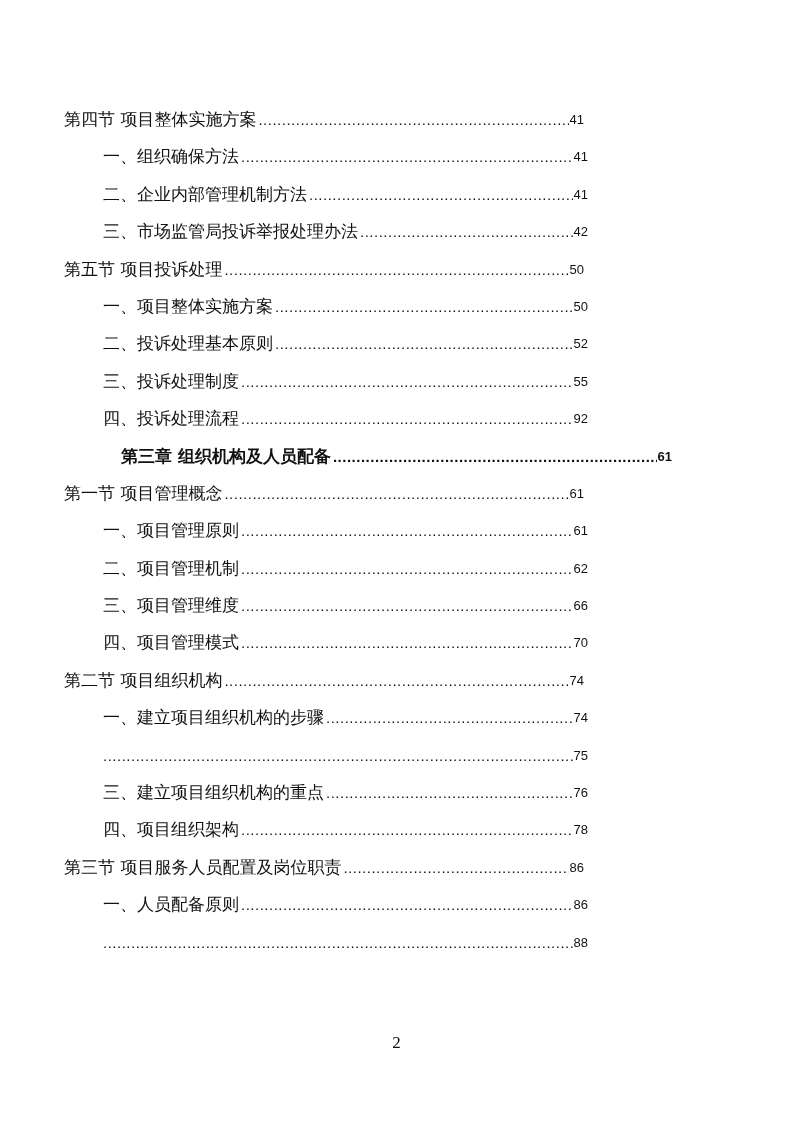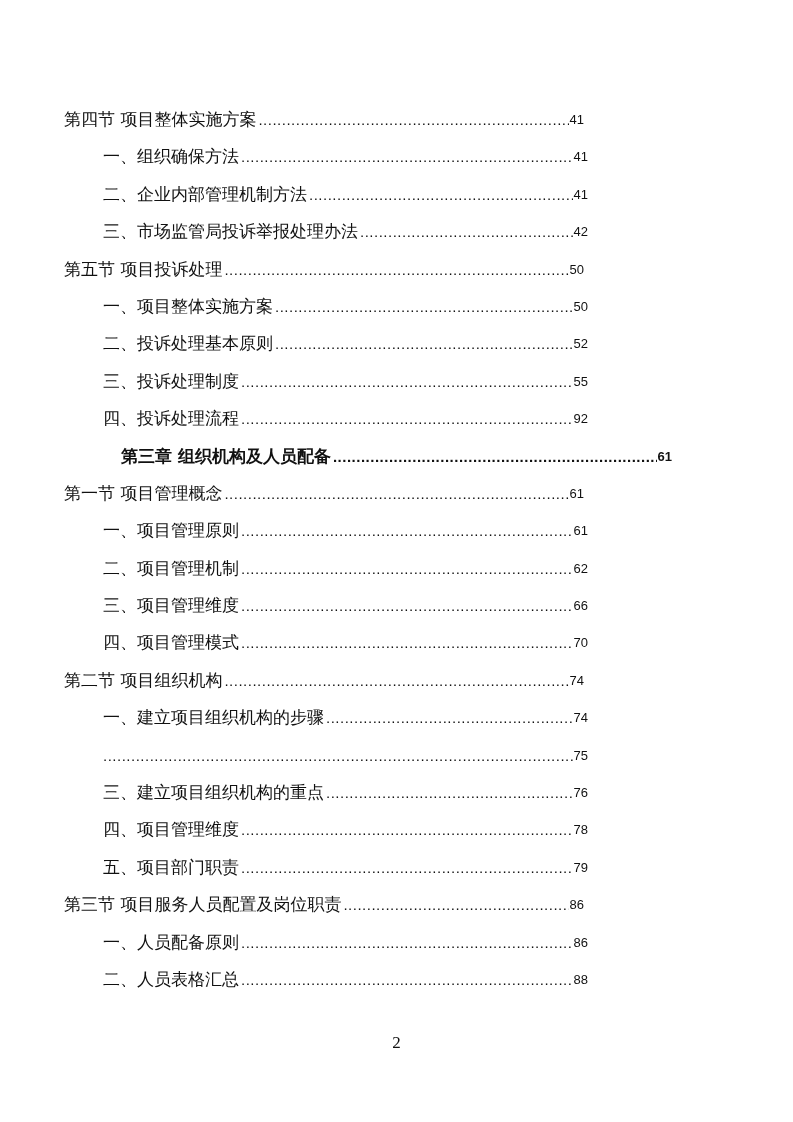--- a/index.html
+++ b/index.html
@@ -113,39 +113,33 @@
   <div class="row lvl-3">
       <span class="leader"></span>
       <span class="page">75</span>
     </div>
   <div class="row lvl-3">
       <span class="title">三、建立项目组织机构的重点</span>
       <span class="leader"></span>
       <span class="page">76</span>
     </div>
   <div class="row lvl-3">
-      <span class="title">四、项目管理维度</span>
+      <span class="title">四、项目组织架构</span>
       <span class="leader"></span>
       <span class="page">78</span>
-    </div>
-  <div class="row lvl-3">
-      <span class="title">五、项目部门职责</span>
-      <span class="leader"></span>
-      <span class="page">79</span>
     </div>
   <div class="row lvl-2">
       <span class="title">第三节  项目服务人员配置及岗位职责</span>
       <span class="leader"></span>
       <span class="page">86</span>
     </div>
   <div class="row lvl-3">
       <span class="title">一、人员配备原则</span>
       <span class="leader"></span>
       <span class="page">86</span>
     </div>
   <div class="row lvl-3">
-      <span class="title">二、人员表格汇总</span>
       <span class="leader"></span>
       <span class="page">88</span>
     </div>
 </div>
 
 <div class="page-num">2</div>
 
 </body></html>

